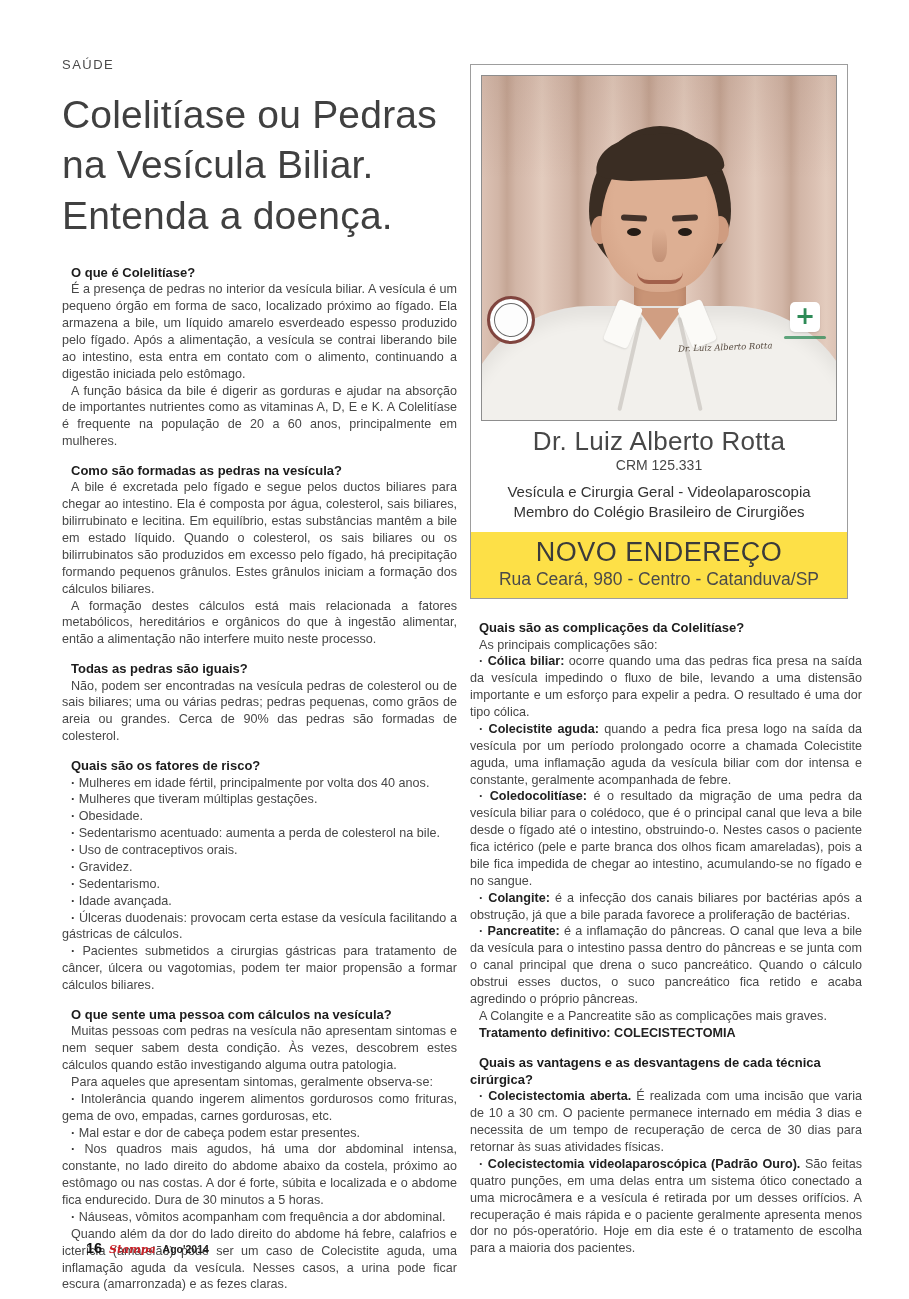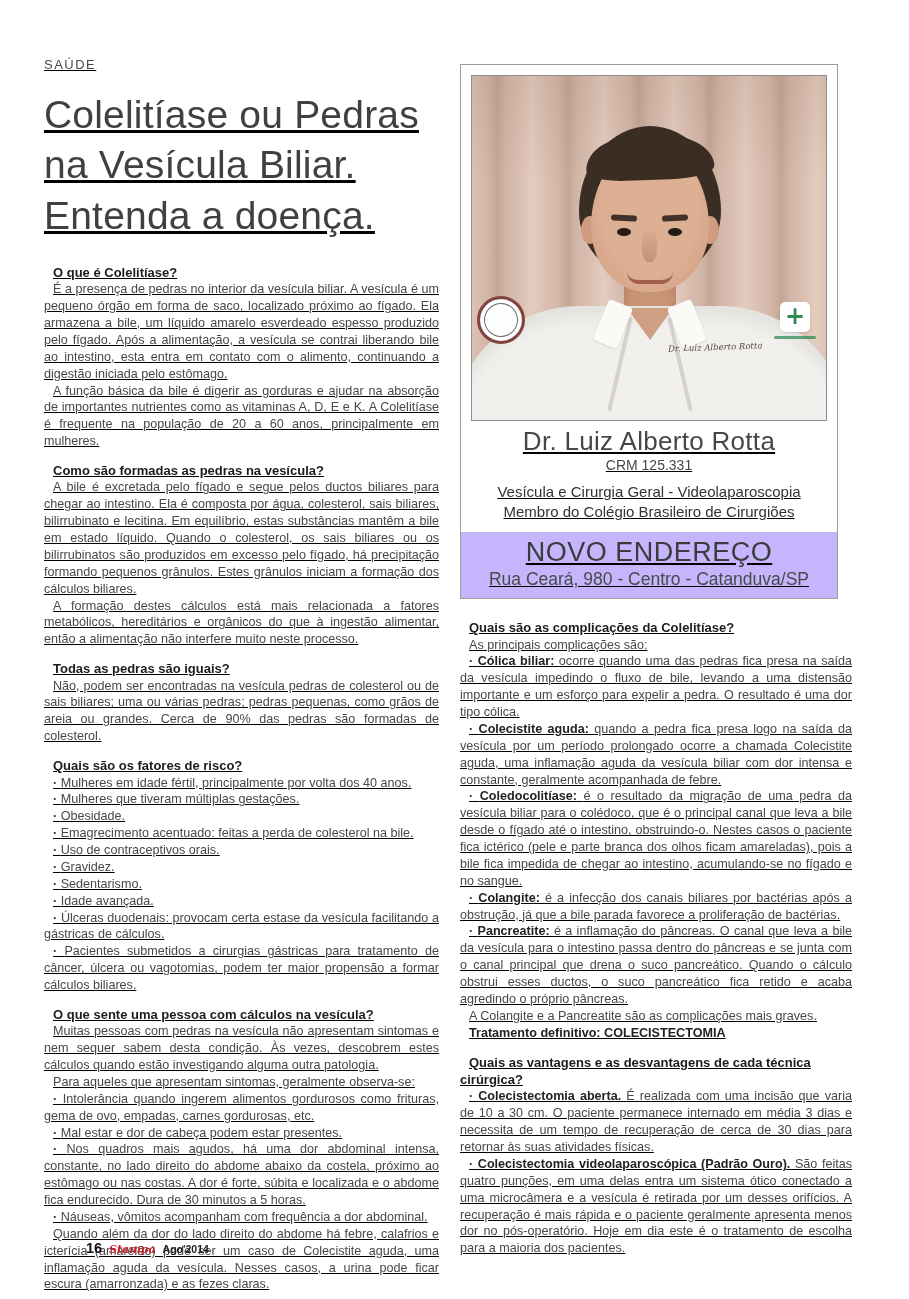--- a/index.html
+++ b/index.html
@@ -1,21 +1,21 @@
 <!DOCTYPE html>
 <html lang="pt"><head>
 <meta charset="utf-8">
 <style>
   * { margin:0; padding:0; box-sizing:border-box; }
   html,body { background:#ffffff; }
   body { font-family:"Liberation Sans", sans-serif; }
   .page { position:relative; width:909px; height:1299px; background:#fff; overflow:hidden; }
 
-  .columns { position:absolute; left:44px; top:57px; width:800px;
-             display:grid; grid-template-columns:395px 392px; column-gap:21px;text-decoration:underline; }
+  .columns { position:absolute; left:62px; top:57px; width:800px;
+             display:grid; grid-template-columns:395px 392px; column-gap:13px; }
 
   
   .kicker { font-size:13px; letter-spacing:1.5px; color:#4a4a4a; font-weight:400; }
   .title { margin-top:18px; text-align:left; font-size:39px; line-height:1.29;
            font-weight:300; color:#404040; letter-spacing:0.2px; }
 
   
   .sections { margin-top:23px; }
   .col-right .sections { margin-top:20px; }
   .section { margin-top:12px; }
@@ -82,21 +82,21 @@
   .ph-badge-green-line { right:10px; top:260px; width:42px; height:3px; background:#2e8b57;
                          opacity:0.75; border-radius:2px; }
   .ph-signature { left:196px; top:266px; font-size:8.5px; font-style:italic; color:#55493e;
                   font-family:"DejaVu Serif", serif; transform:rotate(-2deg); white-space:nowrap; }
 
   .card-name { margin-top:6px; text-align:center; font-size:26px; font-weight:300;
                color:#474747; line-height:1.15; letter-spacing:0.3px; }
   .card-crm { text-align:center; font-size:14px; color:#474747; line-height:1.25; }
   .card-spec { margin-top:8px; text-align:center; font-size:15px; color:#333;
                line-height:1.3; }
-  .card-banner { margin-top:11px; background:#c4b5fd; text-align:center; padding:5px 0 7px; }
+  .card-banner { margin-top:11px; background:#fde047; text-align:center; padding:5px 0 7px; }
   .card-banner-title { font-size:27px; font-weight:300; color:#3b3b3b; line-height:1.15;
                        letter-spacing:0.5px; }
   .card-banner-address { font-size:17.5px; color:#4a4a4a; line-height:1.3; }
   .card-contact { text-align:center; font-size:15px; color:#3f3f3f; padding:12px 0 13px; }
 
   
   .folio { position:absolute; left:62px; top:1240px; font-size:14px; color:#111; }
   .folio .num { font-weight:700; font-size:14.5px;padding-left:24px; }
   .folio .mag { color:#cb2027; font-style:italic; font-weight:700; font-size:11px;
                 font-family:"DejaVu Serif", serif; margin-left:3px; }
@@ -136,21 +136,21 @@
           <div class="flow">
               <p><span>Não, podem ser encontradas na vesícula pedras de colesterol ou de sais biliares; uma ou várias pedras; pedras pequenas, como grãos de areia ou grandes. Cerca de 90% das pedras são formadas de colesterol.</span></p>
             </div>
         </div>
         <div class="section">
           <h3>Quais são os fatores de risco?</h3>
           <div class="flow">
               <p><span class="marker">· </span><span>Mulheres em idade fértil, principalmente por volta dos 40 anos.</span></p>
               <p><span class="marker">· </span><span>Mulheres que tiveram múltiplas gestações.</span></p>
               <p><span class="marker">· </span><span>Obesidade.</span></p>
-              <p><span class="marker">· </span><span>Emagrecimento acentuado: feitas a perda de colesterol na bile.</span></p>
+              <p><span class="marker">· </span><span>Sedentarismo acentuado: aumenta a perda de colesterol na bile.</span></p>
               <p><span class="marker">· </span><span>Uso de contraceptivos orais.</span></p>
               <p><span class="marker">· </span><span>Gravidez.</span></p>
               <p><span class="marker">· </span><span>Sedentarismo.</span></p>
               <p><span class="marker">· </span><span>Idade avançada.</span></p>
               <p><span class="marker">· </span><span>Úlceras duodenais: provocam certa estase da vesícula facilitando a gástricas de cálculos.</span></p>
               <p><span class="marker">· </span><span>Pacientes submetidos a cirurgias gástricas para tratamento de câncer, úlcera ou vagotomias, podem ter maior propensão a formar cálculos biliares.</span></p>
             </div>
         </div>
         <div class="section">
           <h3>O que sente uma pessoa com cálculos na vesícula?</h3>

